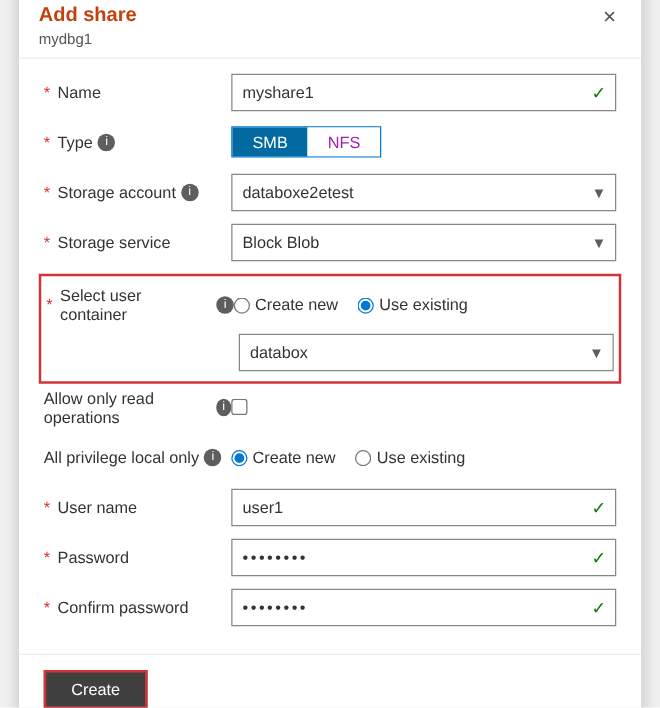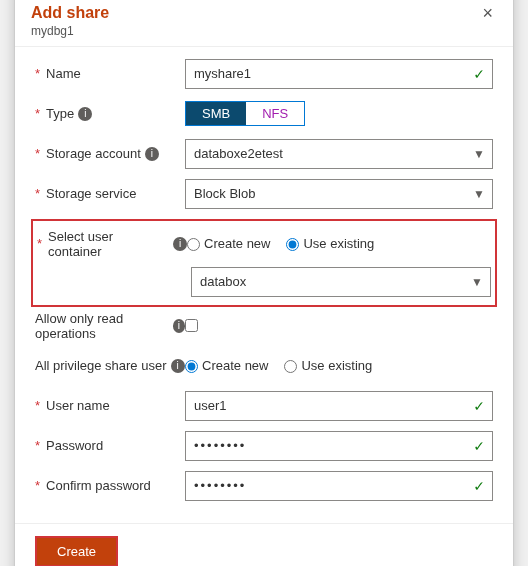--- a/index.html
+++ b/index.html
@@ -141,21 +141,21 @@
     }
     .type-btn {
       padding: 4px 16px;
       border: none;
       font-size: 13px;
       cursor: pointer;
       background: #fff;
       color: #a21caf;
     }
     .type-btn.active {
-      background: #0c4a6e;
+      background: #0369a1;
       color: #fff;
     }
     .radio-group {
       display: flex;
       align-items: center;
       gap: 16px;
     }
     .radio-label {
       display: flex;
       align-items: flex-end;
@@ -193,21 +193,21 @@
       align-items: center;
       padding-left: 154px;
     }
     .dialog-footer {
       padding: 12px 20px;
       border-top: 1px solid #eee;
       display: flex;
       align-items: center;
     }
     .create-btn {
-      background: #c2410c;
+      background: #404040;
       color: #fff;
       border: 2px solid #d13438;
       padding: 6px 20px;
       font-size: 13px;
       cursor: pointer;
       font-weight: 400;
     }
     .password-input {
       letter-spacing: 2px;
     }
@@ -326,21 +326,21 @@
       </div>
       <div class="form-control">
         <label class="checkbox-label">
           <input type="checkbox" style="">
         </label>
       </div>
     </div>
 
     <div class="form-row">
       <div class="form-label">
-        <span>All privilege share user</span>
+        <span>All privilege local only</span>
         <span class="info-icon">i</span>
       </div>
       <div class="form-control">
         <div class="radio-group">
           <label class="radio-label">
             <input type="radio" name="privilege_user" checked="" style="">
             <span>Create new</span>
           </label>
           <label class="radio-label">
             <input type="radio" name="privilege_user" style="">

